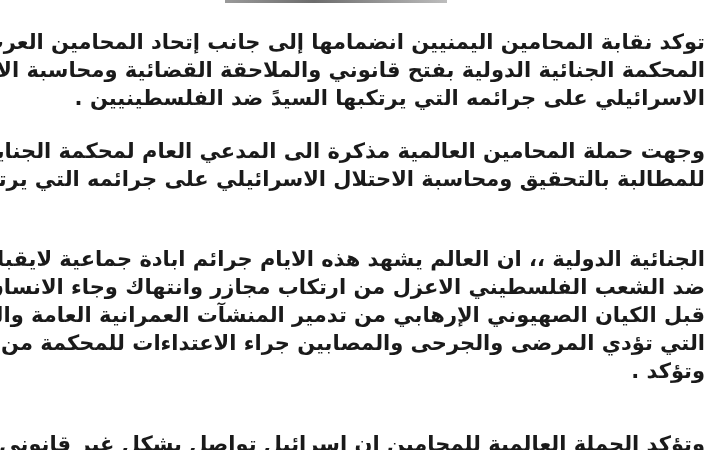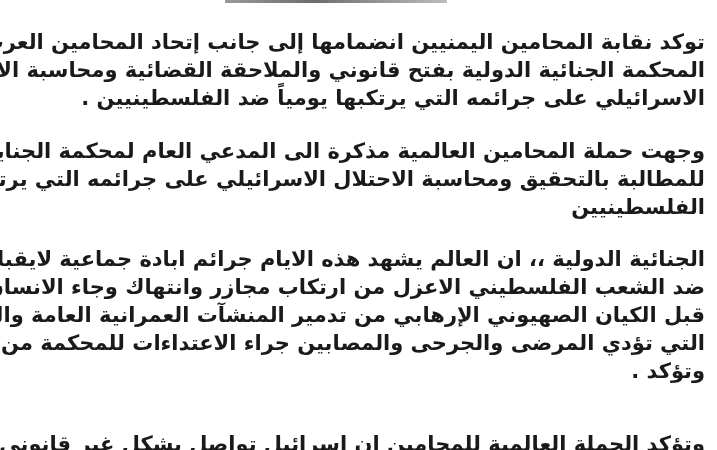--- a/index.html
+++ b/index.html
@@ -30,27 +30,26 @@
   </style>
 </head>
 <body>
 
 <div class="top-rule"></div>
 
 <div class="doc">
   <div class="para p1">
     <span class="line">توكد نقابة المحامين اليمنيين انضمامها إلى جانب إتحاد المحامين العرب في مطالبة</span>
     <span class="line">المحكمة الجنائية الدولية بفتح قانوني والملاحقة القضائية ومحاسبة الاحتلال</span>
-    <span class="line">الاسرائيلي على جرائمه التي يرتكبها يومياً ضد الفلسطينيين .</span>
+    <span class="line">الاسرائيلي على جرائمه التي يرتكبها السيدً ضد الفلسطينيين .</span>
   </div>
 
   <div class="para p2">
     <span class="line">وجهت حملة المحامين العالمية مذكرة الى المدعي العام لمحكمة الجنايات الدولية</span>
     <span class="line">للمطالبة بالتحقيق ومحاسبة الاحتلال الاسرائيلي على جرائمه التي يرتكبها يومياً  ضد</span>
-    <span class="line">الفلسطينيين</span>
   </div>
 
   <div class="para p3">
     <span class="line">الجنائية الدولية ،، ان العالم يشهد هذه الايام  جرائم  ابادة جماعية لايقبلها عقل ولاقانون</span>
     <span class="line">ضد الشعب الفلسطيني الاعزل من ارتكاب مجازر وانتهاك وجاء الانسان في قطاع غزة من</span>
     <span class="line">قبل الكيان الصهيوني الإرهابي من تدمير المنشآت العمرانية العامة والخاصة والمستشفيات</span>
     <span class="line">التي تؤدي المرضى والجرحى والمصابين جراء الاعتداءات للمحكمة من الكيان الصهيوني</span>
     <span class="line">وتؤكد .</span>
   </div>
 

